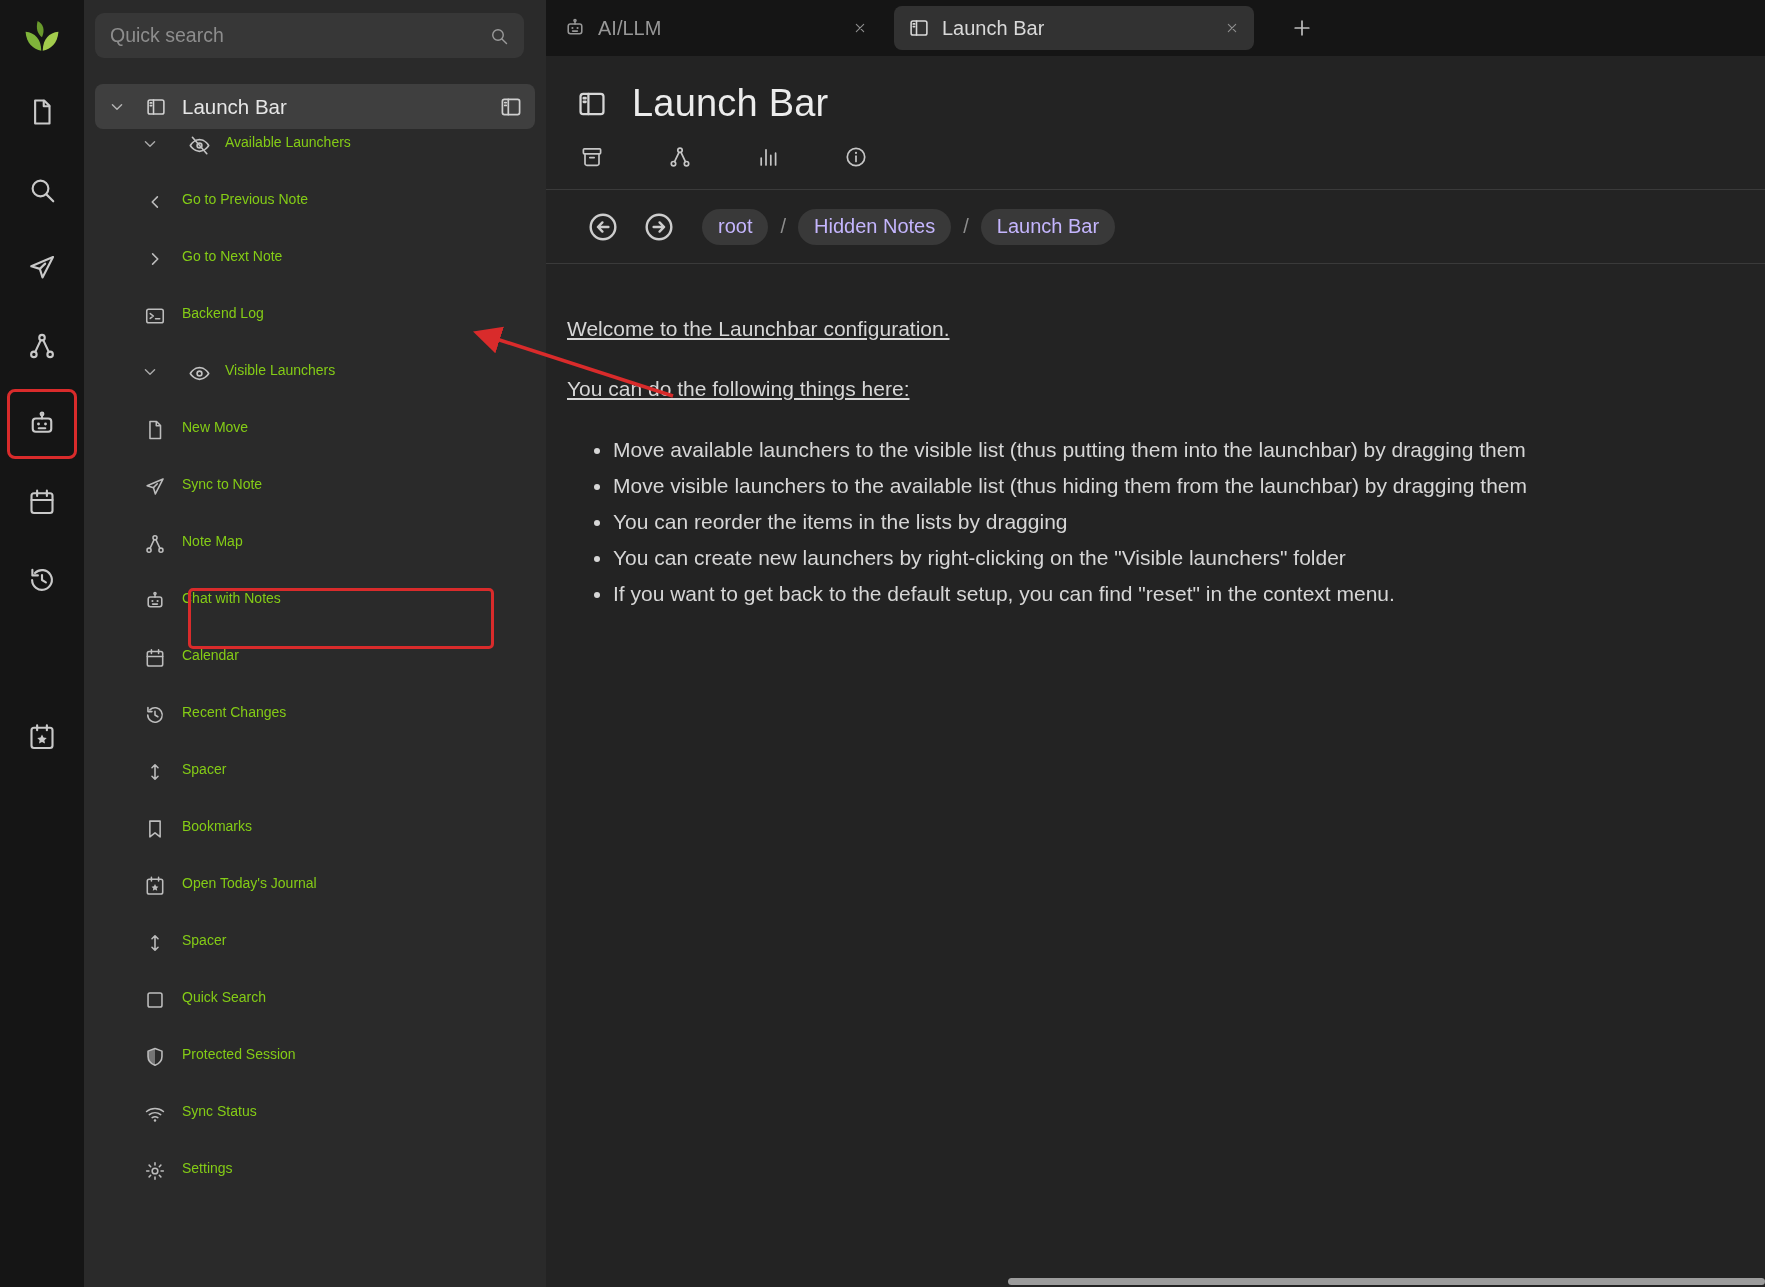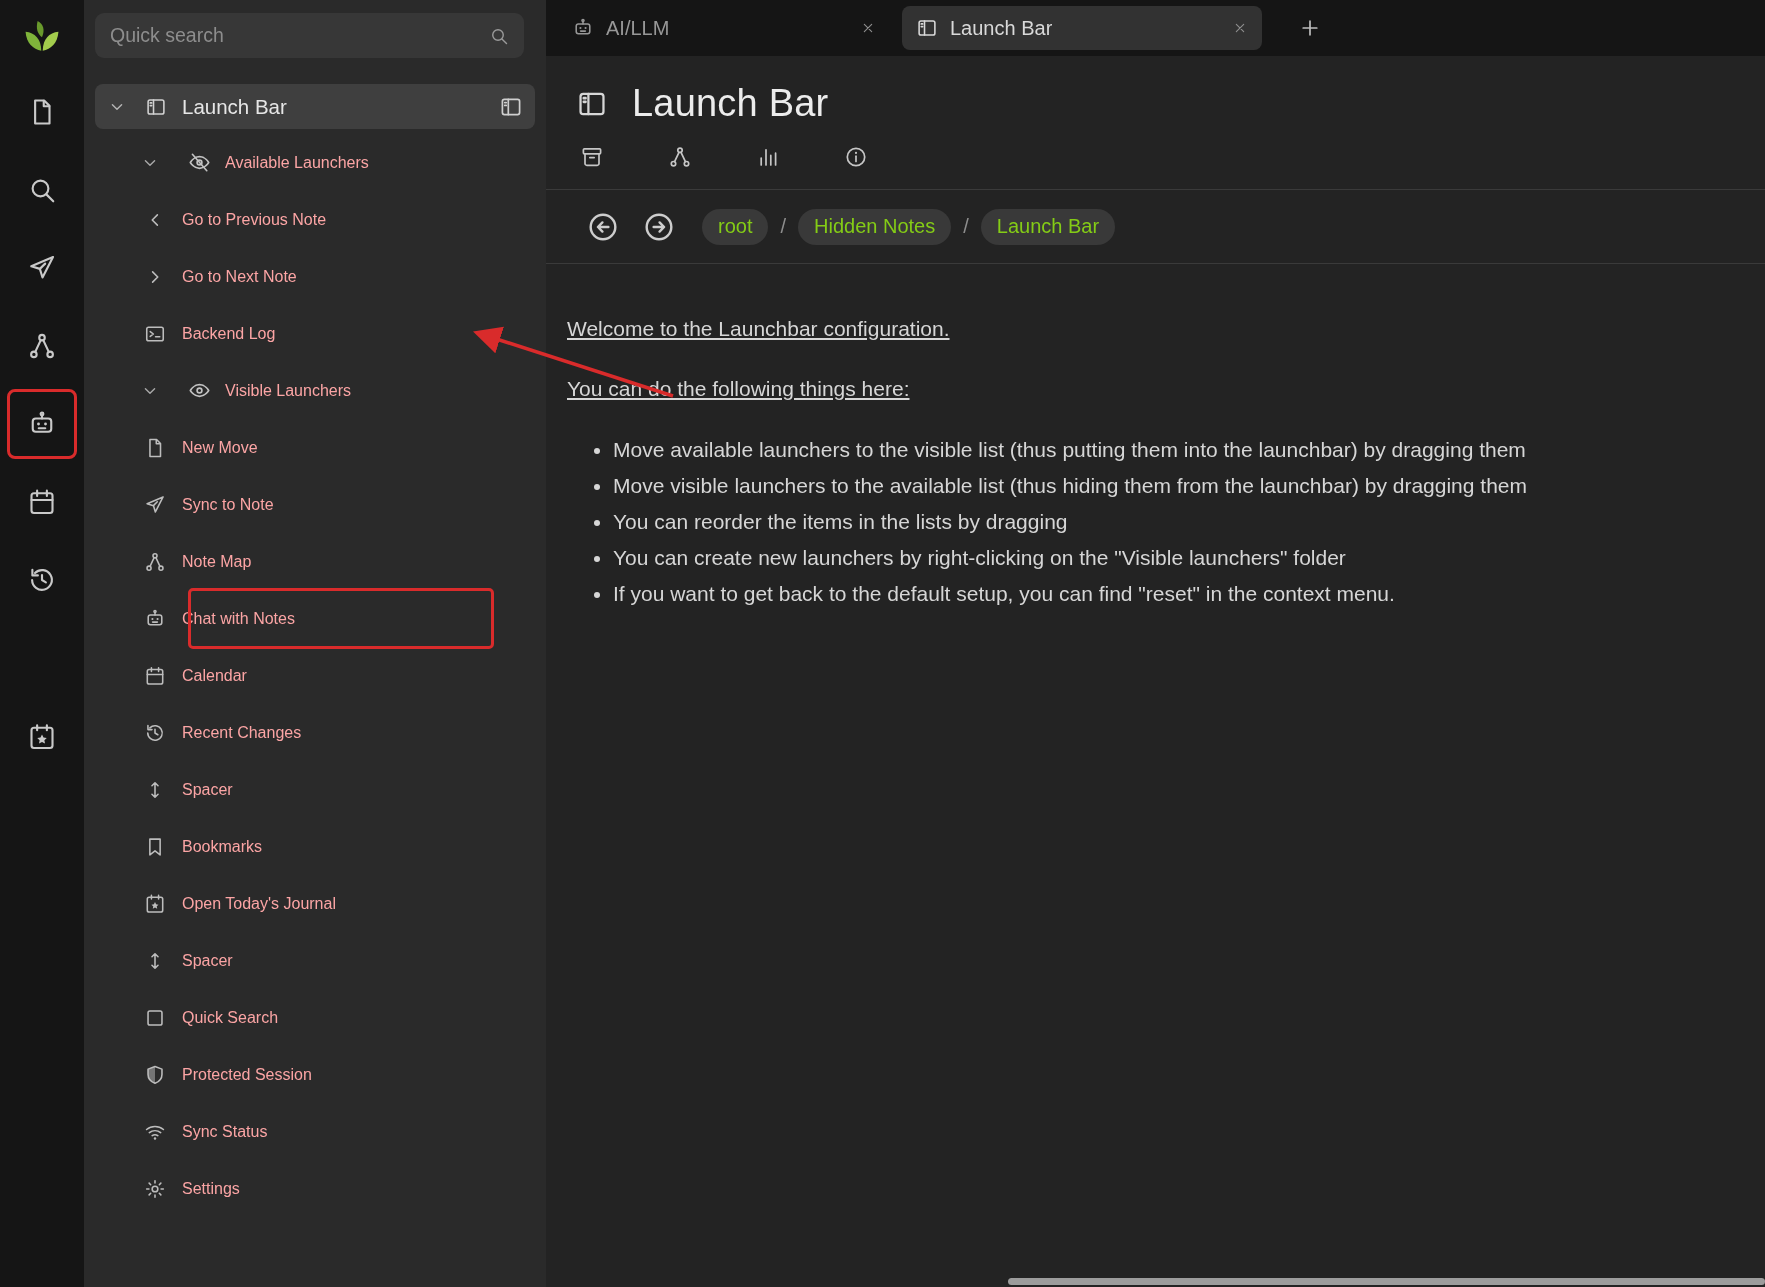--- a/index.html
+++ b/index.html
@@ -31,53 +31,53 @@
   .qs-icon { width:20px; height:20px; color:#9a9a9a; flex:0 0 20px; }
 
   .tree-root-row { margin:26px 11px 0 11px; height:45px; background:#3f3f3f; border-radius:8px;
     display:flex; align-items:center; padding:0 12px; cursor:pointer; }
   .tree-root-row .t-chevron { width:20px; height:20px; color:#b5b5b5; margin-right:18px; flex:0 0 20px; }
   .tree-root-row .t-icon { width:22px; height:22px; color:#d2d2d2; margin-right:15px; flex:0 0 22px; }
   .tree-root-row .t-label { font-size:20.5px; color:#e6e6e6; white-space:nowrap; }
   .root-action { width:24px; height:24px; margin-left:auto; color:#cfcfcf; flex:0 0 24px; cursor:pointer; }
 
   .tree-list { margin-top:5px; }
-  .tree-item { height:57px; display:flex; align-items:center; font-size:16px; color:#fca5a5; position:relative; cursor:pointer; white-space:nowrap; }
+  .tree-item { height:57px; display:flex; font-size:14px; color:#84cc16; position:relative; cursor:pointer; white-space:nowrap; }
   .tree-item .t-chevron, .tree-item .t-icon { flex:0 0 auto; }
   .tree-item.lvl1 { padding-left:56px; }
   .tree-item.lvl1 .t-chevron { width:20px; height:20px; color:#a8a8a8; margin-right:28px; }
   .tree-item.lvl1 .t-icon { width:23px; height:23px; color:#c2c2c2; margin-right:14px; }
   .tree-item.lvl2 { padding-left:60px; }
   .tree-item.lvl2 .t-icon { width:22px; height:22px; color:#bdbdbd; margin-right:16px; }
   .row-red-rect { position:absolute; left:104px; top:-2px; width:306px; height:61px;
     border:3px solid #d92b2b; border-radius:5px; pointer-events:none; z-index:60; }
 
   
   .main { flex:1; min-width:0; display:flex; flex-direction:column; background:#232323; }
-  .tab-bar { flex:0 0 56px; height:56px; background:#151515; display:flex; align-items:center; padding-left:12px; }
+  .tab-bar { flex:0 0 56px; height:56px; background:#151515; display:flex; align-items:center; padding-left:4px; }
   .tab { width:332px; height:44px; display:flex; align-items:center; gap:12px; padding:0 14px;
     border-radius:8px; color:#979797; font-size:20px; margin-right:12px; cursor:pointer; }
   .tab.active { width:360px; background:#323232; color:#d9d9d9; }
   .tab-icon { width:22px; height:22px; flex:0 0 22px; }
   .tab-label { white-space:nowrap; overflow:hidden; }
   .tab-close { width:16px; height:16px; margin-left:auto; color:#8e8e8e; flex:0 0 16px; cursor:pointer; }
   .tab-plus { width:24px; height:24px; margin-left:24px; color:#bdbdbd; cursor:pointer; }
 
   .note-pane { flex:1; position:relative; }
   .title-row { margin:26px 0 0 30px; display:flex; align-items:center; gap:24px; }
   .title-icon { width:32px; height:32px; color:#d6d6d6; flex:0 0 32px; }
   .note-title { font-size:38px; font-weight:400; color:#ececec; letter-spacing:.2px; }
   .ribbon-row { margin-top:20px; padding:0 0 20px 34px; display:flex; gap:64px; border-bottom:1px solid #3a3a3a; }
   .ribbon-icon { width:24px; height:24px; color:#c6c6c6; cursor:pointer; }
   .nav-row { height:74px; display:flex; align-items:center; padding-left:40px; border-bottom:1px solid #3a3a3a; }
   .nav-btn { width:34px; height:34px; color:#cdcdcd; cursor:pointer; flex:0 0 34px; }
   .nav-btn + .nav-btn { margin-left:22px; }
   .breadcrumb { display:flex; align-items:center; margin-left:26px; gap:12px; }
   .bc-chip { height:36px; display:flex; align-items:center; padding:0 16px; background:#393939;
-    border-radius:18px; color:#84cc16; font-size:20px; cursor:pointer; white-space:nowrap; }
+    border-radius:18px; color:#c4b5fd; font-size:20px; cursor:pointer; white-space:nowrap; }
   .bc-sep { color:#8d8d8d; font-size:20px; }
 
   .content { padding:40px 40px 0 21px; font-size:21px; color:#d6d6d6; line-height:33px; }
   .content p { margin:8px 0 27px;text-decoration:underline; }
   .content ul { margin:0; padding-left:46px; }
   .content li { line-height:36px; }
 
   .hscrollbar { position:absolute; right:0; bottom:2px; width:757px; height:7px; border-radius:4px;
     background:#9c9c9c; z-index:40; cursor:pointer; }
 

